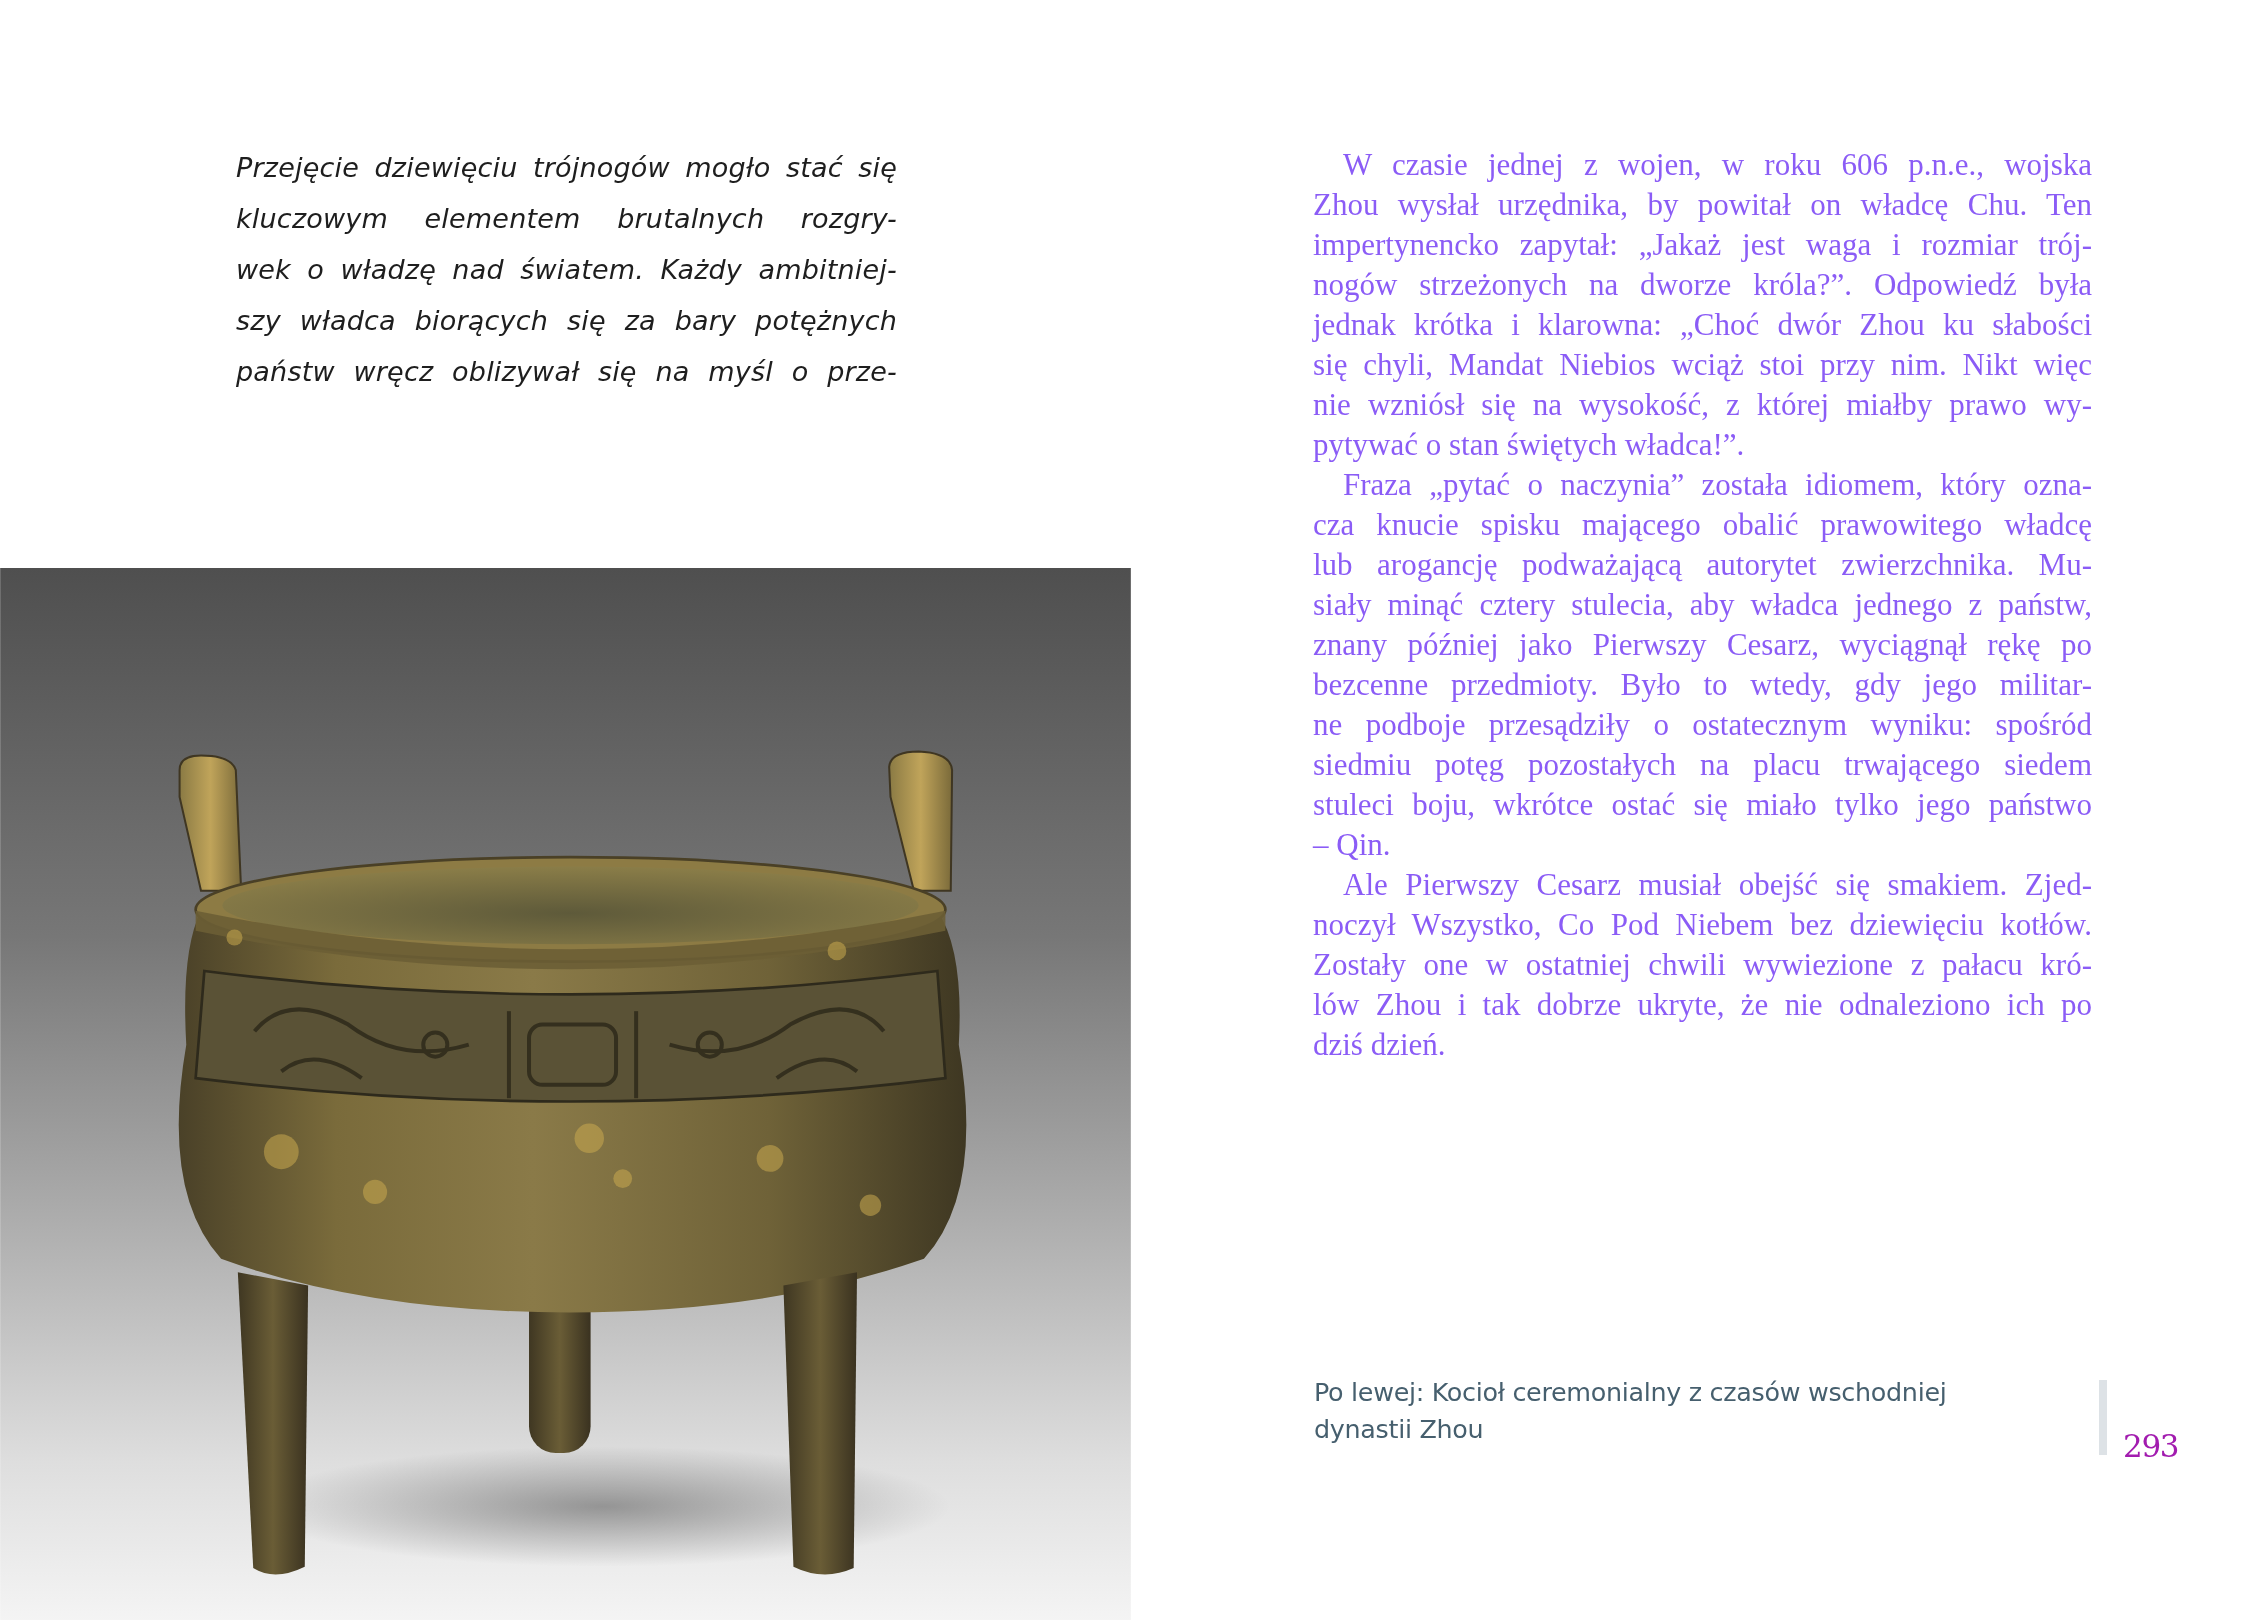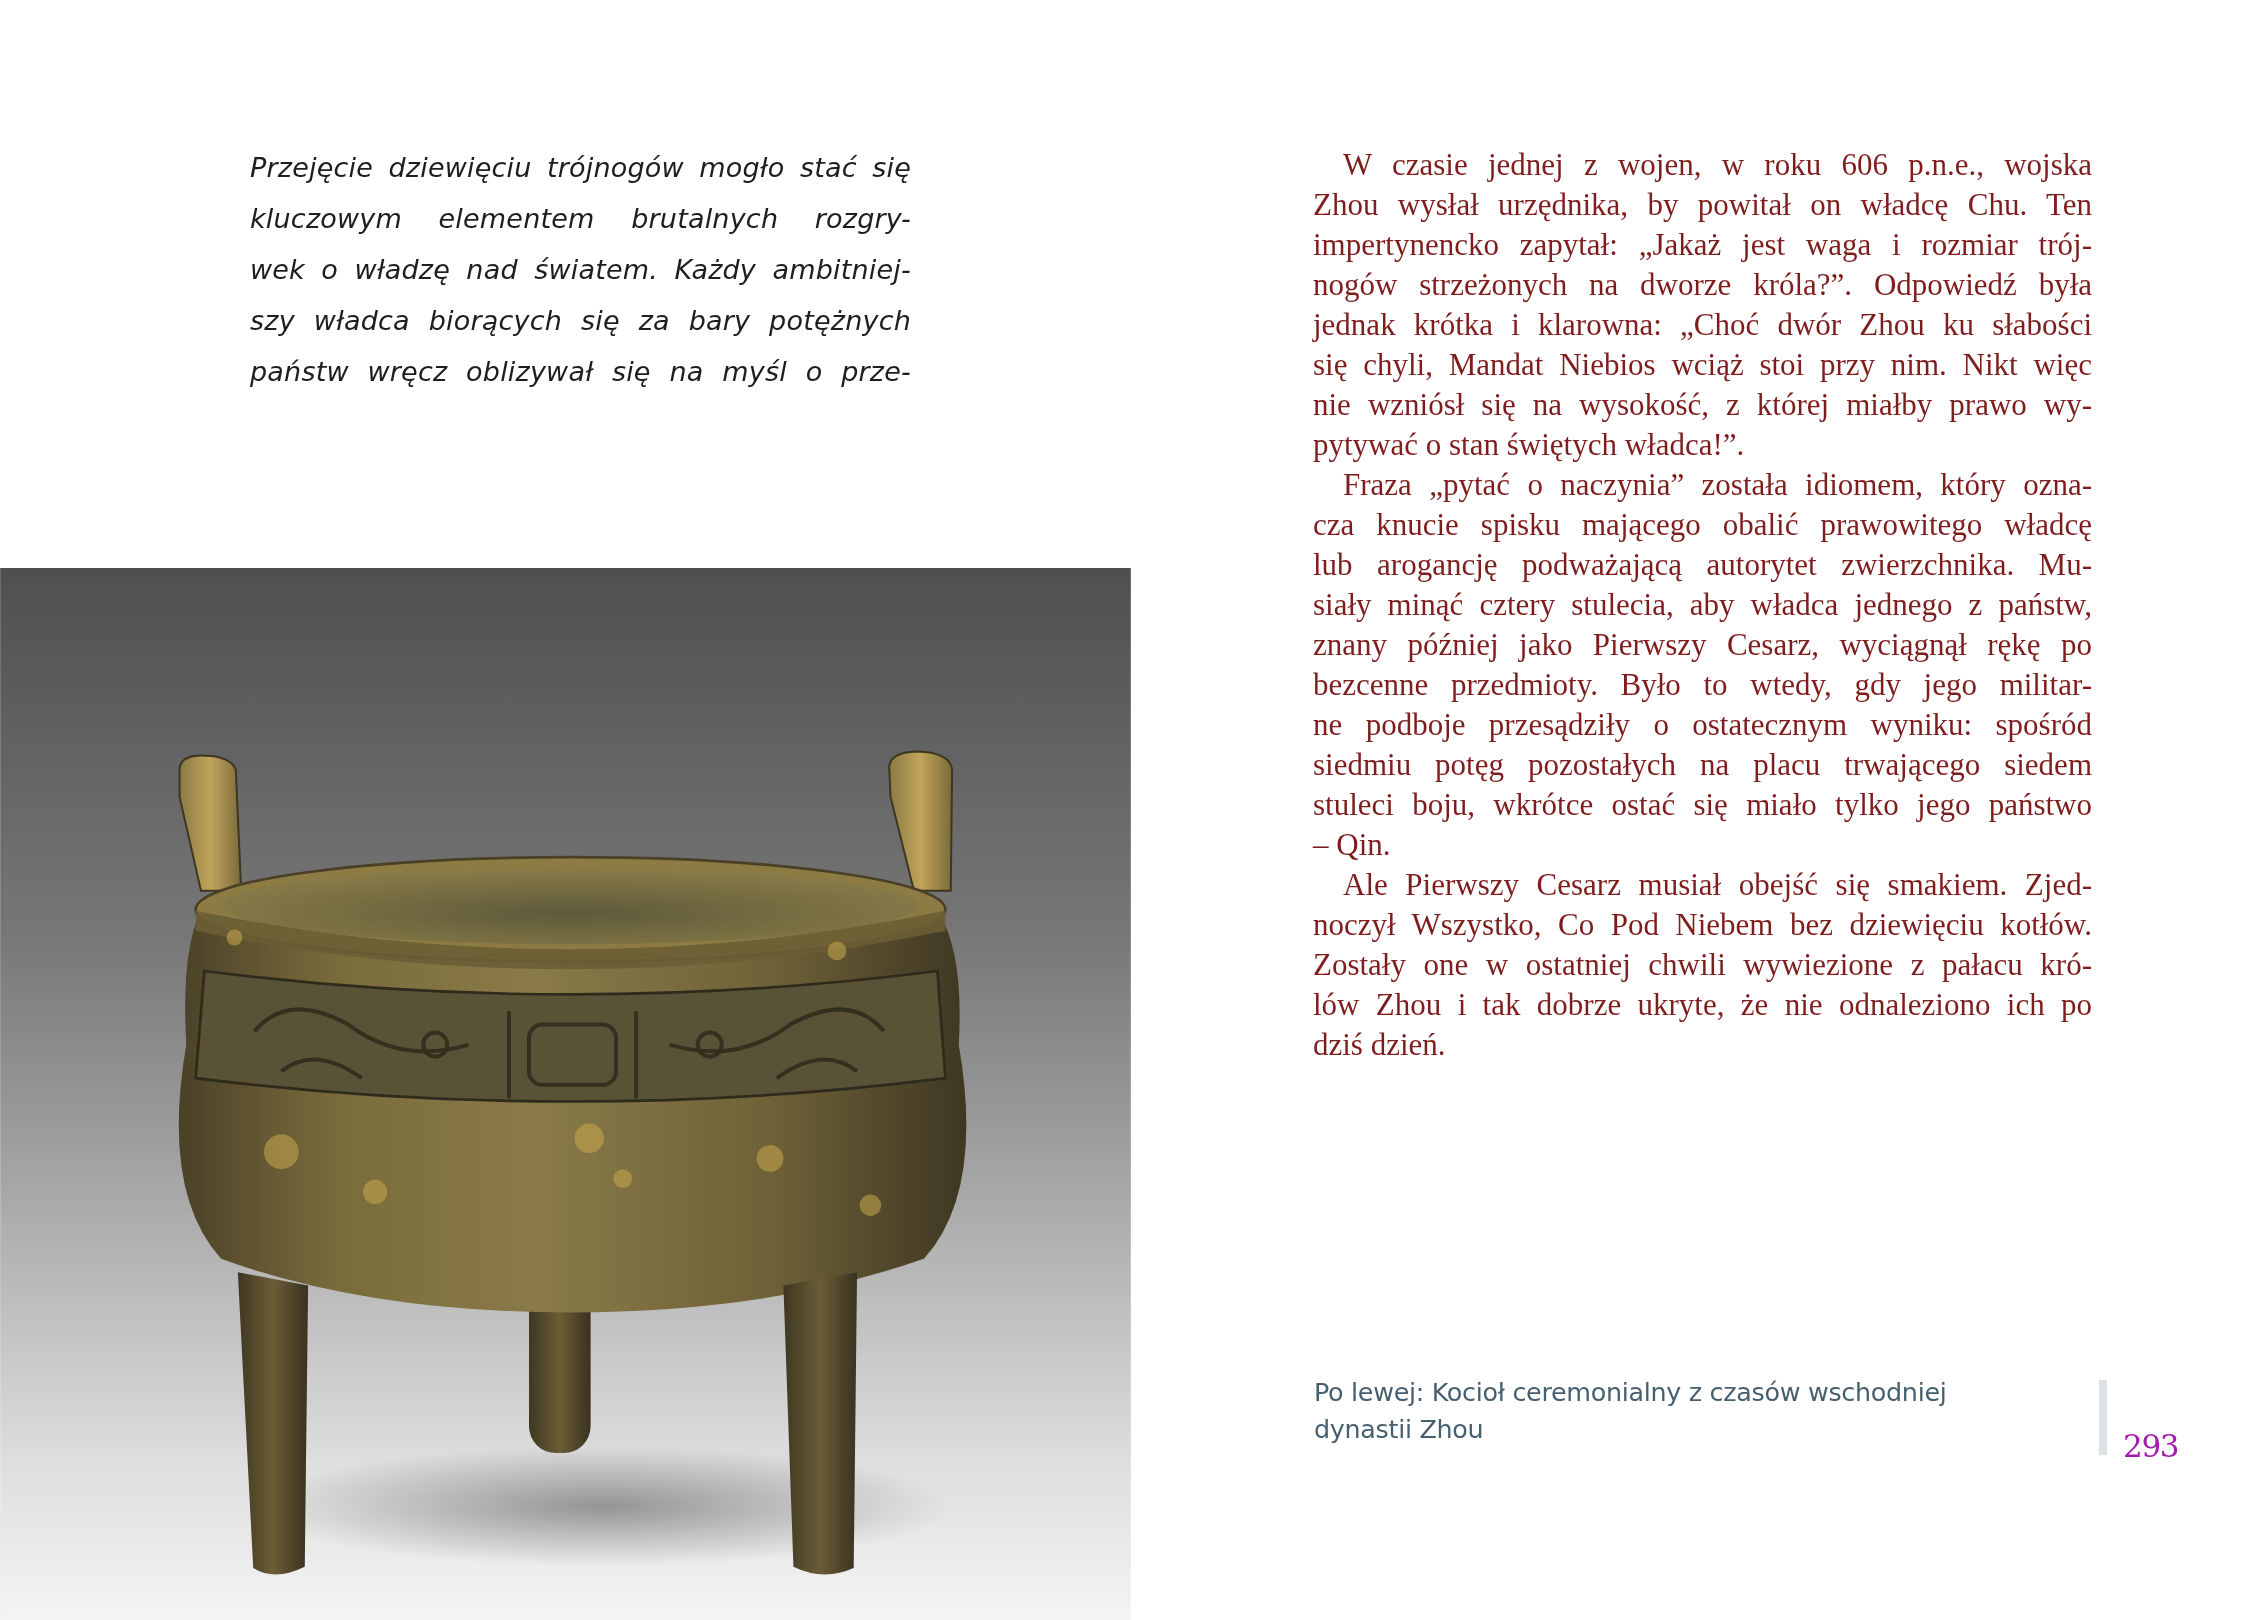--- a/index.html
+++ b/index.html
@@ -1,20 +1,20 @@
 <!DOCTYPE html>
 <html style="font-size:10.7px"><head>
 <meta charset="utf-8">
 <style>
   html, body { margin: 0; padding: 0; background: #ffffff; }
   body { width: 2261px; height: 1621px; position: relative; overflow: hidden; }
 
   .sidebar-quote {
     position: absolute;
-    left: 250px; top: 142px;
+    left: 236px; top: 142px;
     width: 661px;
     font-family: "DejaVu Sans", sans-serif;
     font-style: italic;
     font-weight: normal;
     font-size: 27px;
     line-height: 51px;
     color: #1e1e1e;
     text-align: justify;
     letter-spacing: 0.2px;
   }
@@ -29,21 +29,21 @@
   }
   .photo svg { display: block; width: 1131px; height: 1053px; }
 
   .body-text {
     position: absolute;
     left: 1313px; top: 145px;
     width: 779px;
     font-family: "Liberation Serif", serif;
     font-size: 31px;
     line-height: 40px;
-    color: #7f1d1d;
+    color: #8b5cf6;
   }
   .body-text .ln { display: block; white-space: nowrap; text-align: justify; text-align-last: justify; }
   .body-text .ln.indent { padding-left: 30px; }
   .body-text .ln.last { text-align-last: left; }
 
   .caption {
     position: absolute;
     left: 1314px; top: 1374px;
     width: 770px;
     font-family: "DejaVu Sans", sans-serif;

